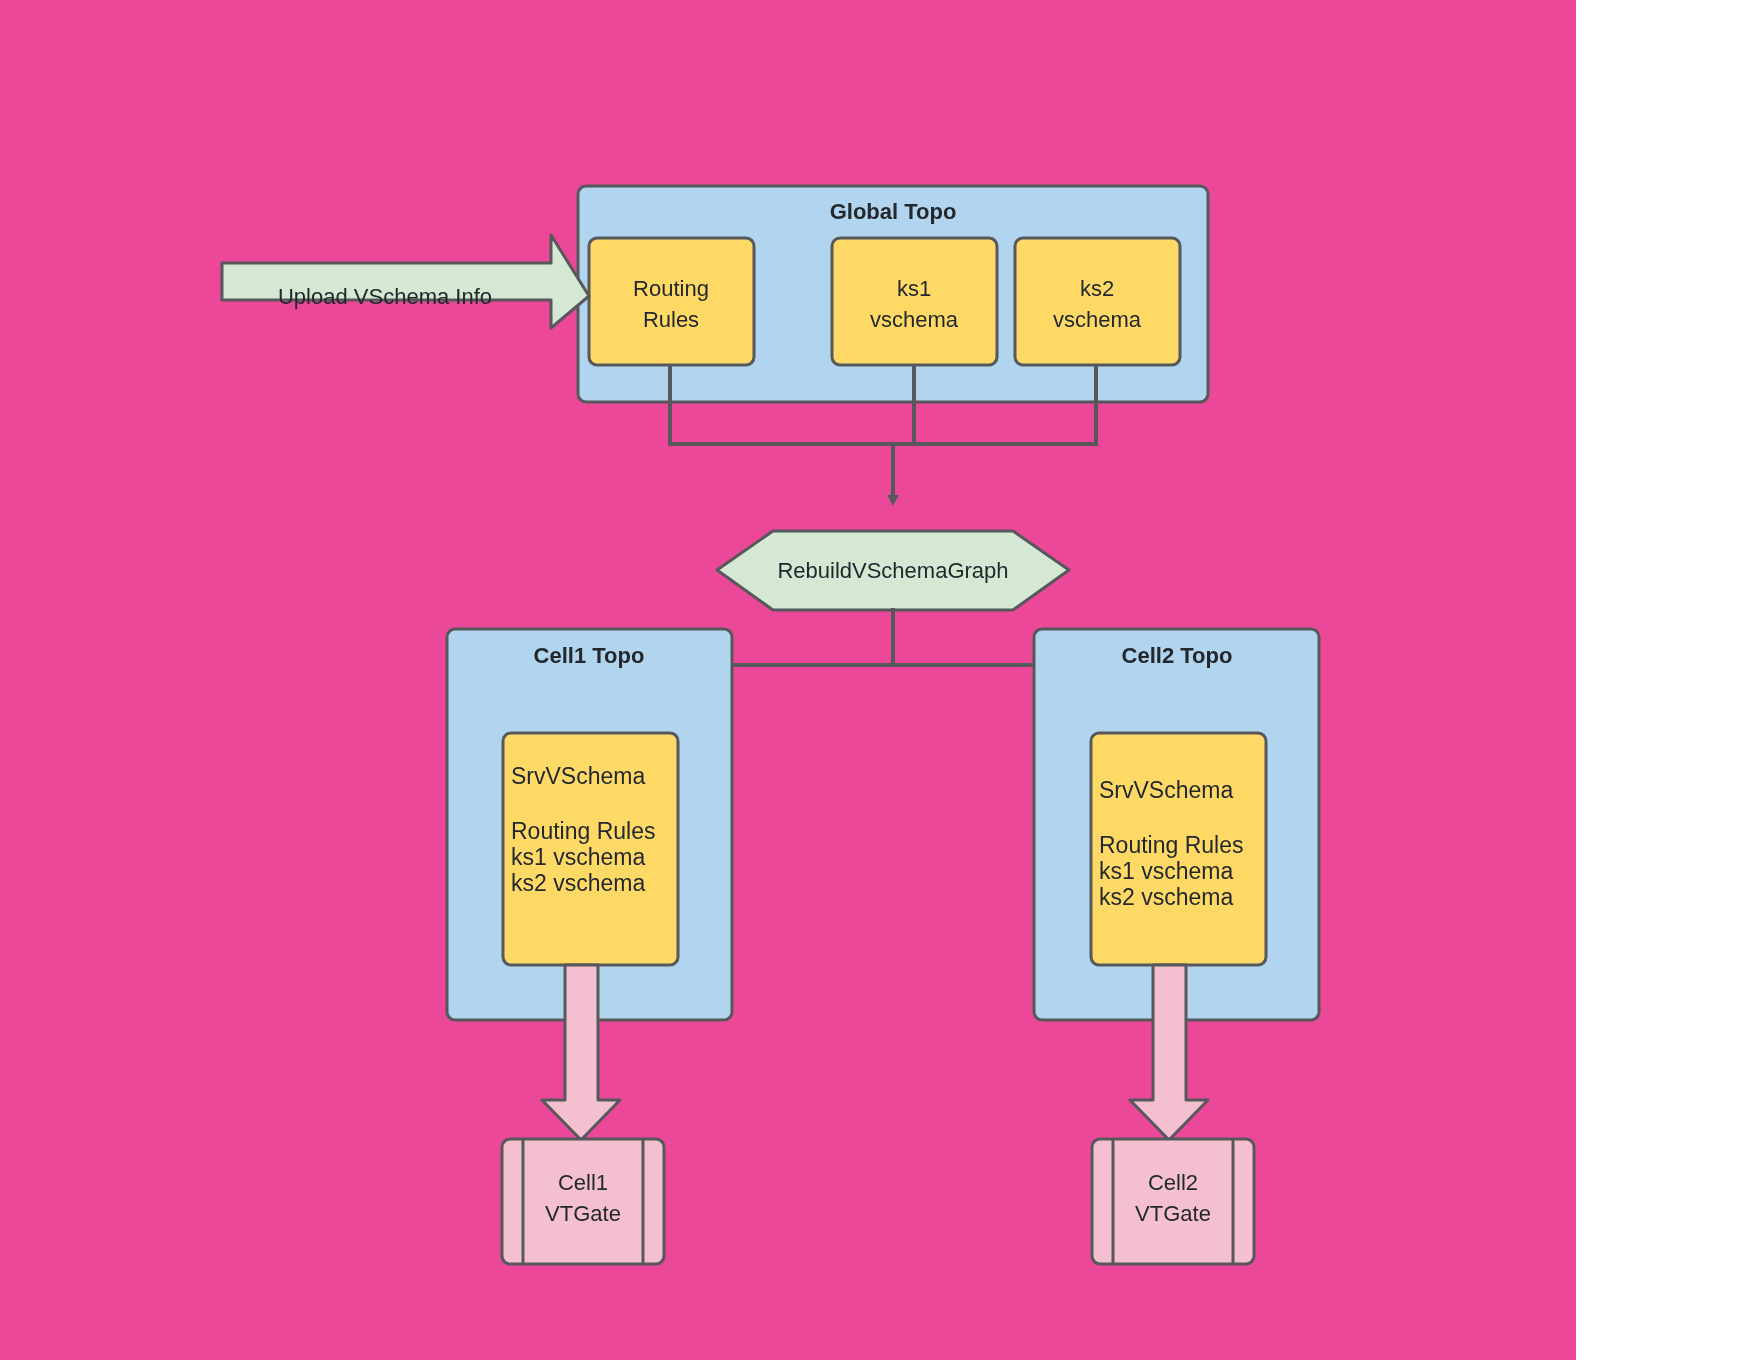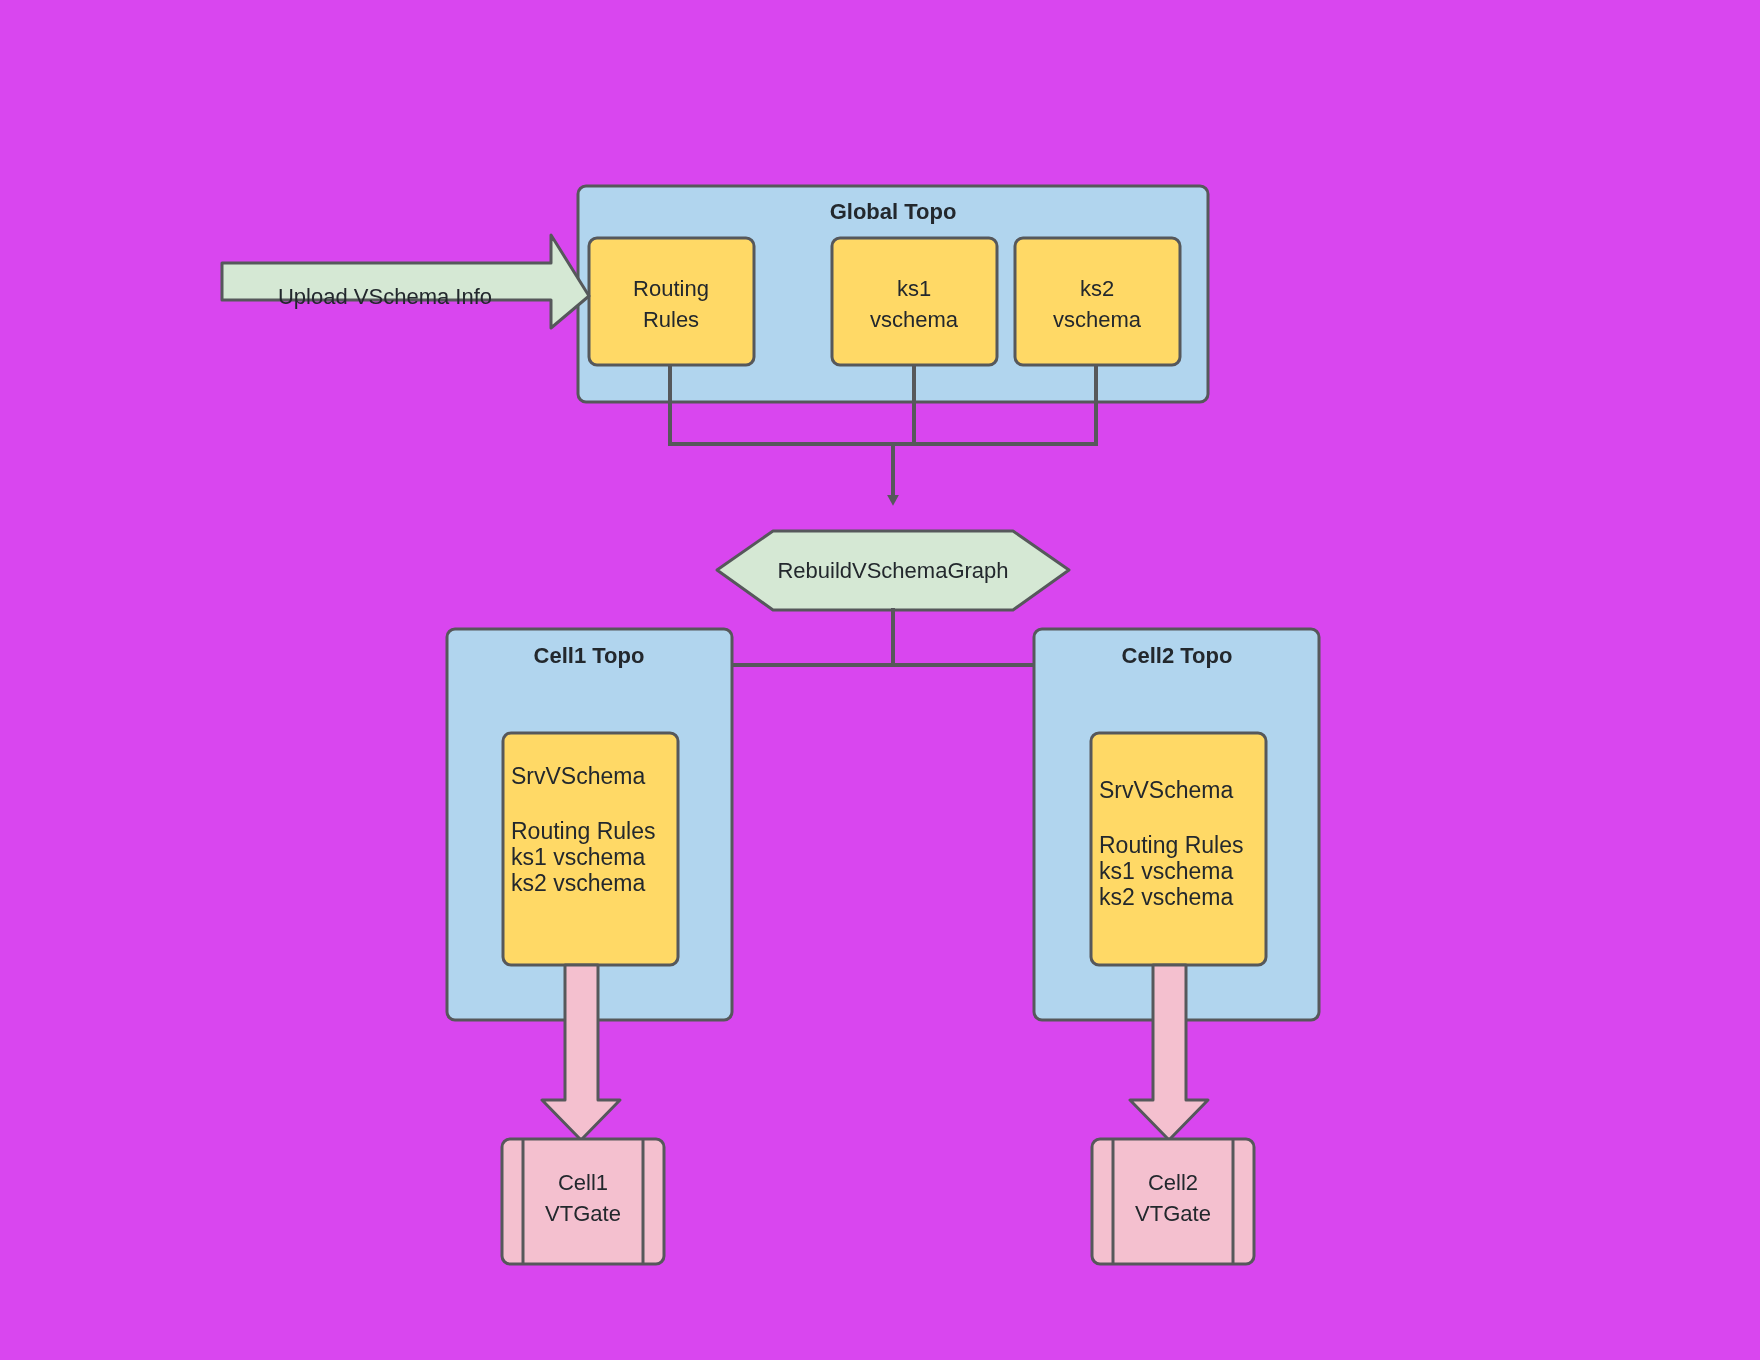--- a/index.html
+++ b/index.html
@@ -6,24 +6,25 @@
     margin: 0;
     padding: 0;
     background: #ffffff;
   }
   body {
     font-family: "Liberation Sans", sans-serif;
     color: #23282d;
   }
   #canvas {
     position: relative;
-    width: 1760px;
+    width: 1536px;
     height: 1360px;
-    background: #d946ef;
+    background: #ec4899;
     overflow: hidden;
+    padding-left: 40px;
   }
   svg#diagram {
     position: absolute;
     left: 0;
     top: 0;
     width: 1760px;
     height: 1360px;
   }
   .grp-title {
     font-family: "Liberation Sans", sans-serif;

